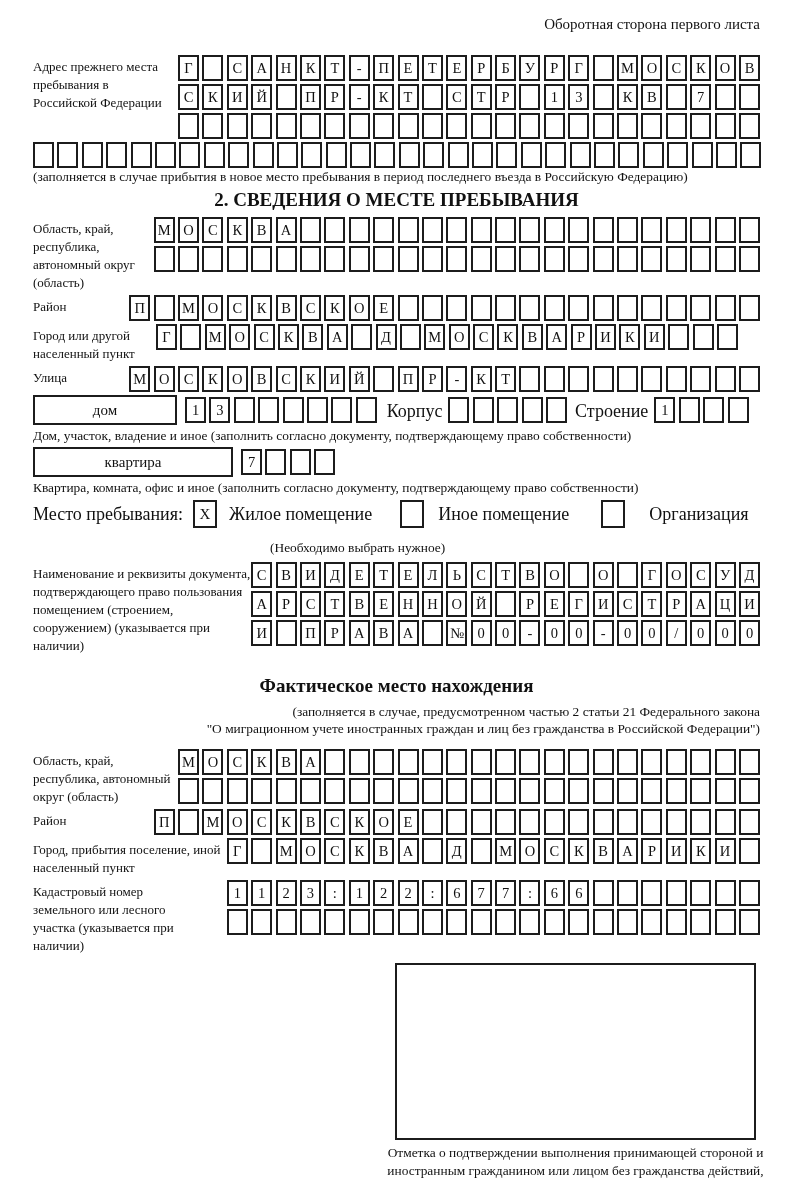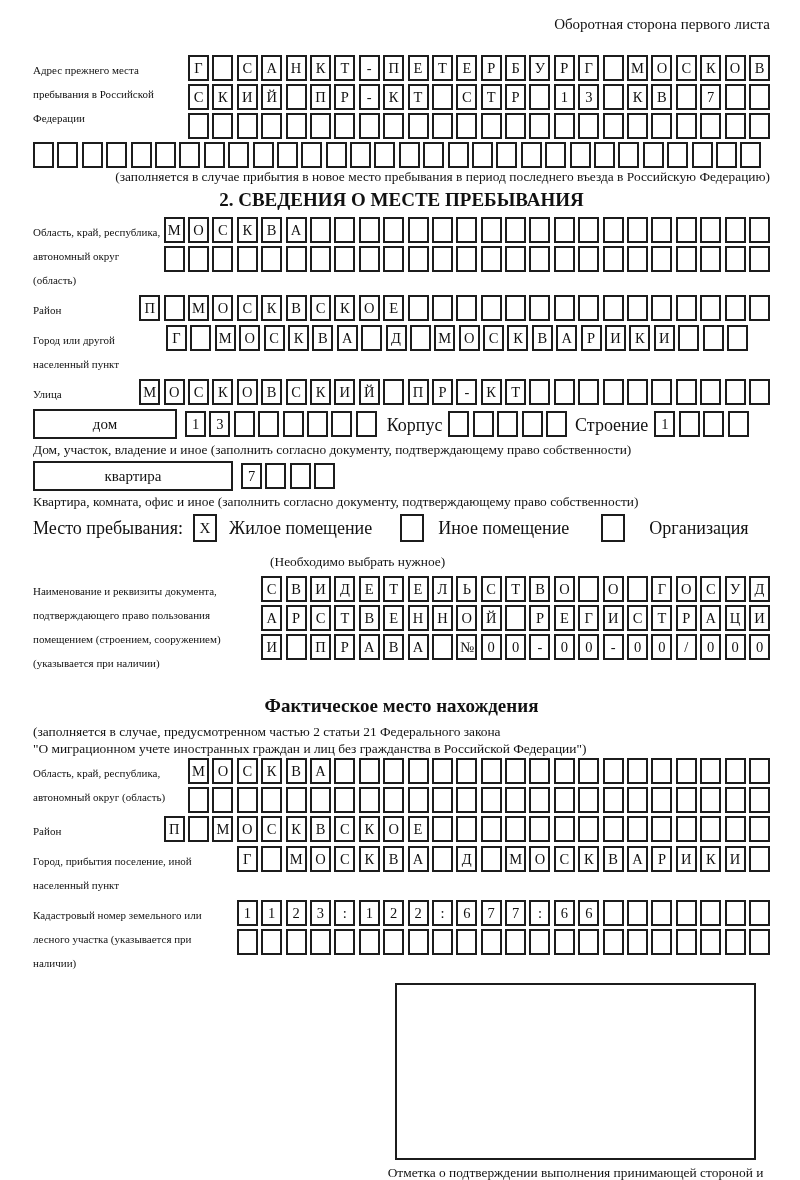--- a/index.html
+++ b/index.html
@@ -2,38 +2,38 @@
 <html><head>
 <meta charset="utf-8">
 <style>
   * { margin:0; padding:0; box-sizing:border-box; }
   html,body { background:#ffffff; }
   body {
     width:800px; height:1180px;
     font-family:"Liberation Serif", serif;
     color:#111;
   }
-  .page { width:800px; height:1180px; padding:16px 30px 0 33px; position:relative; overflow:hidden; }
+  .page { width:800px; height:1180px; padding:16px 40px 0 33px; position:relative; overflow:hidden; }
 
   .header-note { text-align:right; font-size:15px; margin-bottom:22px; }
 
   .frow { display:flex; align-items:flex-start; margin-bottom:3px; }
-  .label { font-size:11px; line-height:24px; padding-top:3px; }
+  .label { font-size:13px; line-height:18px; padding-top:3px; }
   .rows { margin-left:auto; display:flex; flex-direction:column; gap:3px; }
   .boxes { display:flex; gap:3.4px; }
   .boxes.auto { margin-left:auto; }
   .boxes.shift-r { margin-right:22px; }
   .cell {
     flex:0 0 21px; width:21px; height:26px;
     border:2px solid #1c1c1c; background:#fff;
     display:flex; align-items:center; justify-content:center;
     font-size:14.5px; line-height:1;
   }
   .caption { font-size:13.4px; line-height:16px; margin:1px 0 3px 0; }
-  .caption.center { text-align:right; }
+  .caption.center { text-align:left; }
   .section-title { font-weight:bold; text-align:center; font-size:19px; margin:4px 0 6px 0; }
 
   .w140 { width:142px; }
   .w128 { width:128px; }
   .w150 { width:150px; }
   .w190 { width:192px; }
   .w220 { width:220px; }
   .w170 { width:172px; }
 
   .wide-box {
@@ -42,21 +42,21 @@
   }
   .house-box { width:144px; }
   .apt-box { width:200px; }
   .house-row .boxes, .apt-row .boxes { padding-top:2px; }
   .inline-label { font-size:18px; padding-top:6px; }
   .checkbox { flex:0 0 24px; width:24px; height:28px; font-size:15px; }
   .stay-row { margin-top:4px; margin-bottom:12px; }
   .stay-row .inline-label { padding-top:4px; }
   .hint { font-size:13.4px; margin:8px 0 6px 237px; }
 
-  .fact-captions { text-align:left; font-size:13.4px; line-height:17px; margin-bottom:1px; }
+  .fact-captions { text-align:right; font-size:13.4px; line-height:17px; margin-bottom:12px; }
 
   .stamp-box {
     margin-left:362px; margin-top:8px;
     width:361px; height:177px;
     border:2px solid #1c1c1c; background:#fff;
   }
   .stamp-caption {
     margin-left:352px; margin-top:4px; width:381px;
     text-align:center; font-size:13.4px; line-height:17.5px;
   }

